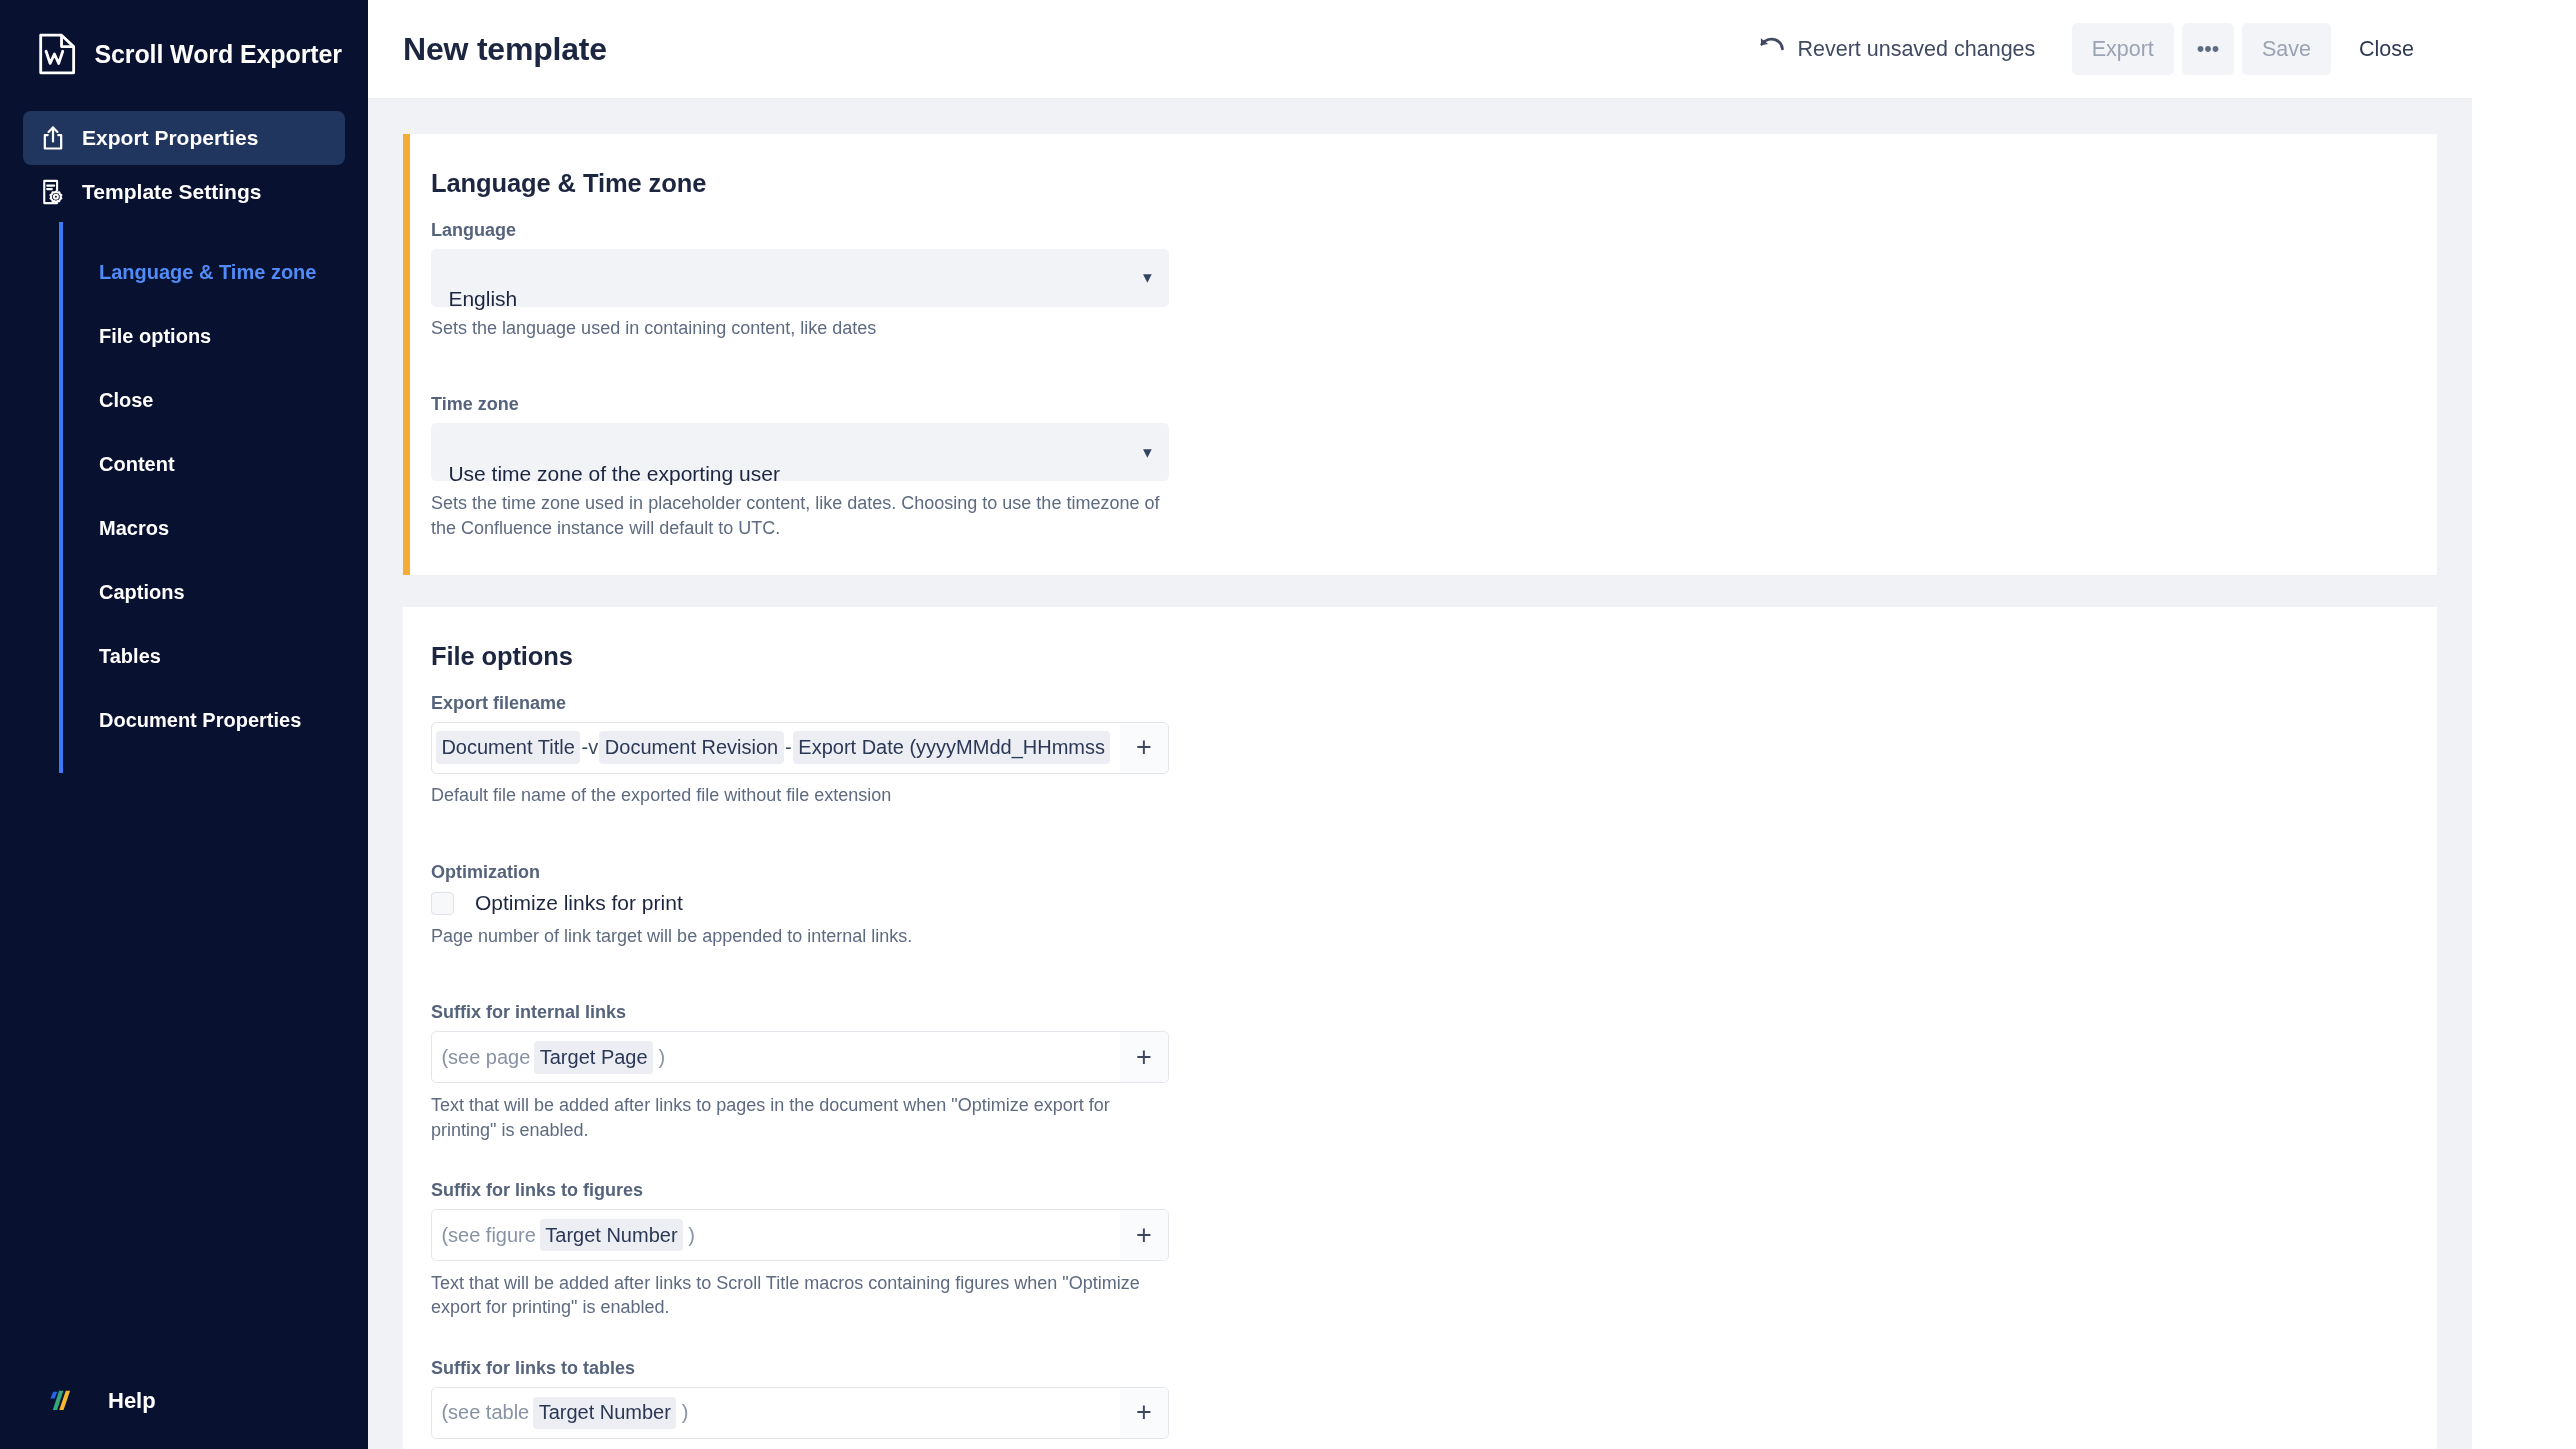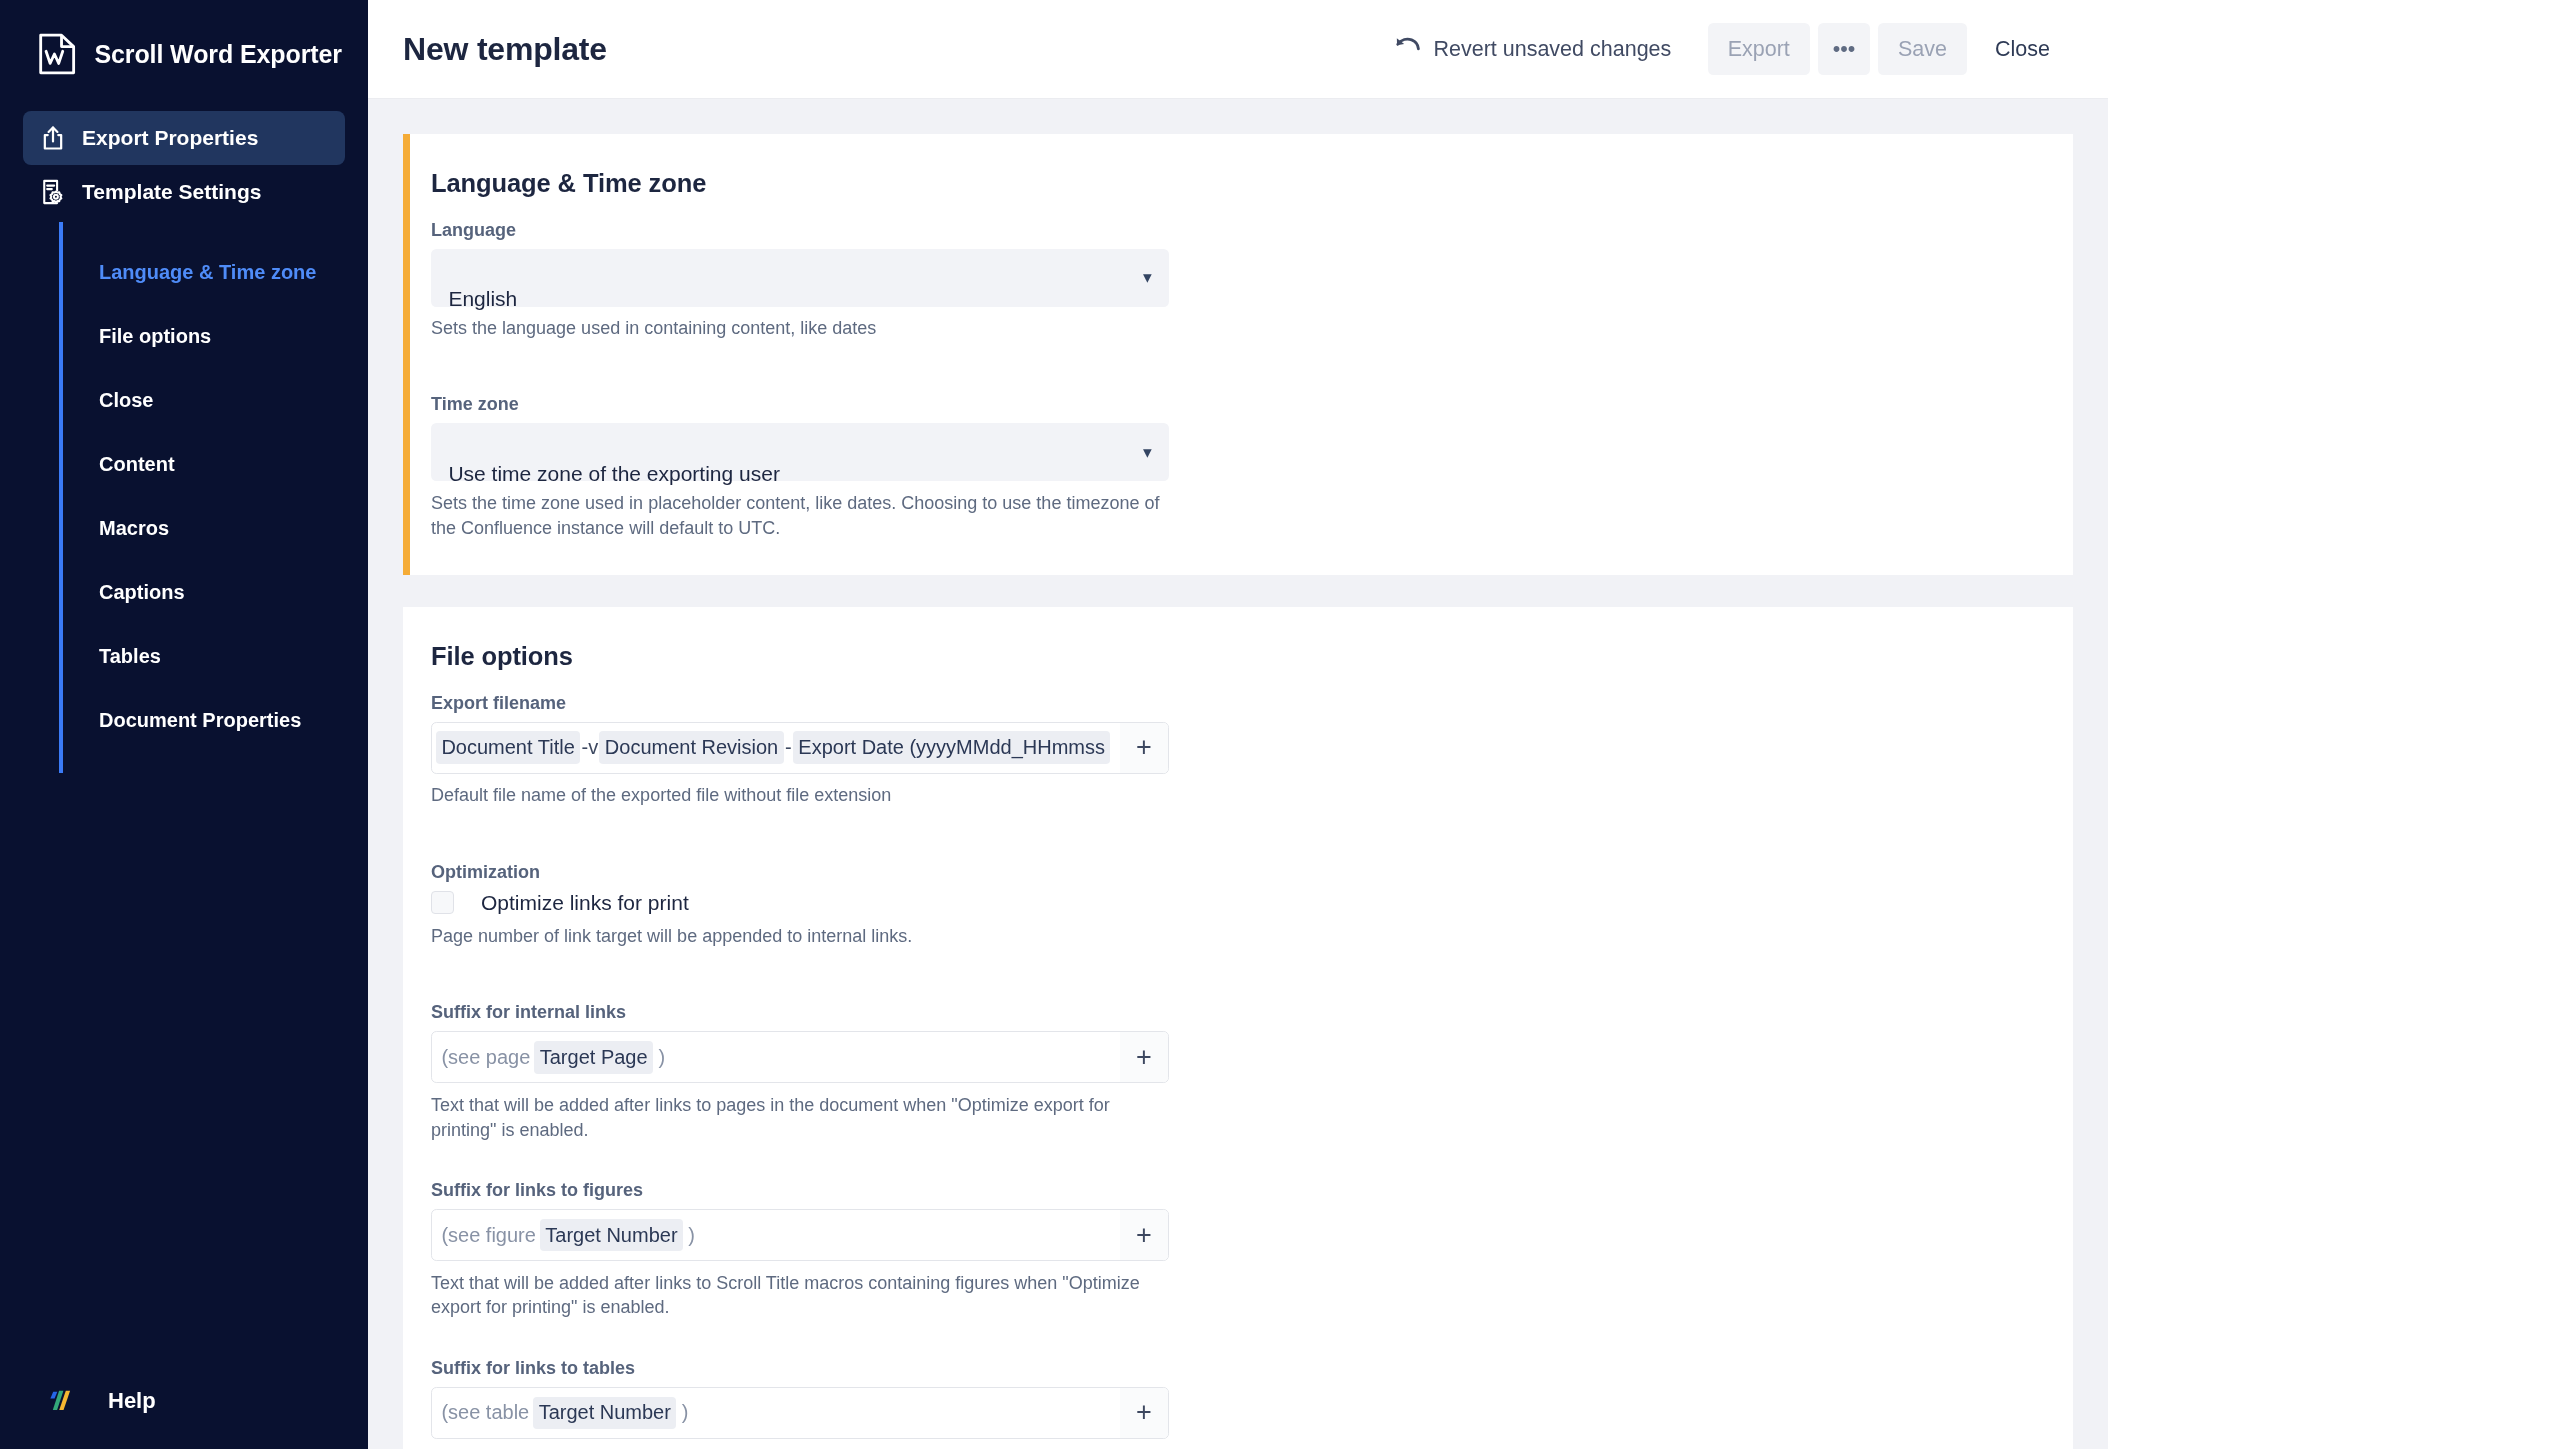--- a/index.html
+++ b/index.html
@@ -2,21 +2,21 @@
 <html style="font-size:10.7px"><head>
 <meta charset="utf-8">
 <style>
   * { box-sizing: border-box; margin: 0; padding: 0; }
   html, body {
     width: 2576px; height: 1449px;
     background: #ffffff;
     font-family: "Liberation Sans", sans-serif;
     overflow: hidden;
   }
-  .app { display: flex; width: 2108px; height: 1449px; }
+  .app { display: flex; width: 2472px; height: 1449px; }
 
   
   .sidebar {
     width: 368px; height: 1449px;
     background: #091130;
     flex: 0 0 368px;
     position: relative;
   }
   .brand {
     display: flex; align-items: center;
@@ -163,21 +163,21 @@
   .plain { font-size: 20px; color: #3d4860; white-space: nowrap; padding: 0 1.3px; }
   .ghosttext { font-size: 20px; color: #8892a5; white-space: nowrap; padding: 0 4px 0 5.4px; }
   .plus-btn {
     margin-left: auto; flex: 0 0 auto;
     width: 48px; align-self: stretch;
     display: flex; align-items: center; justify-content: center;
     font-size: 27px; color: #3d4860; background: #fafbfc;
     cursor: pointer;
   }
 
-  .checkbox-row { display: flex; align-items: flex-start; gap: 27px; cursor: pointer; }
+  .checkbox-row { display: flex; align-items: flex-end; gap: 21px; cursor: pointer; }
   .checkbox {
     width: 23px; height: 23px; flex: 0 0 23px;
     border: 1.3px solid #e0e2e8; border-radius: 4px; background: #f7f8fa;
   }
   .checkbox-label { font-size: 21px; color: #1d2640; }
 </style>
 </head>
 <body>
 
 <div class="app">

